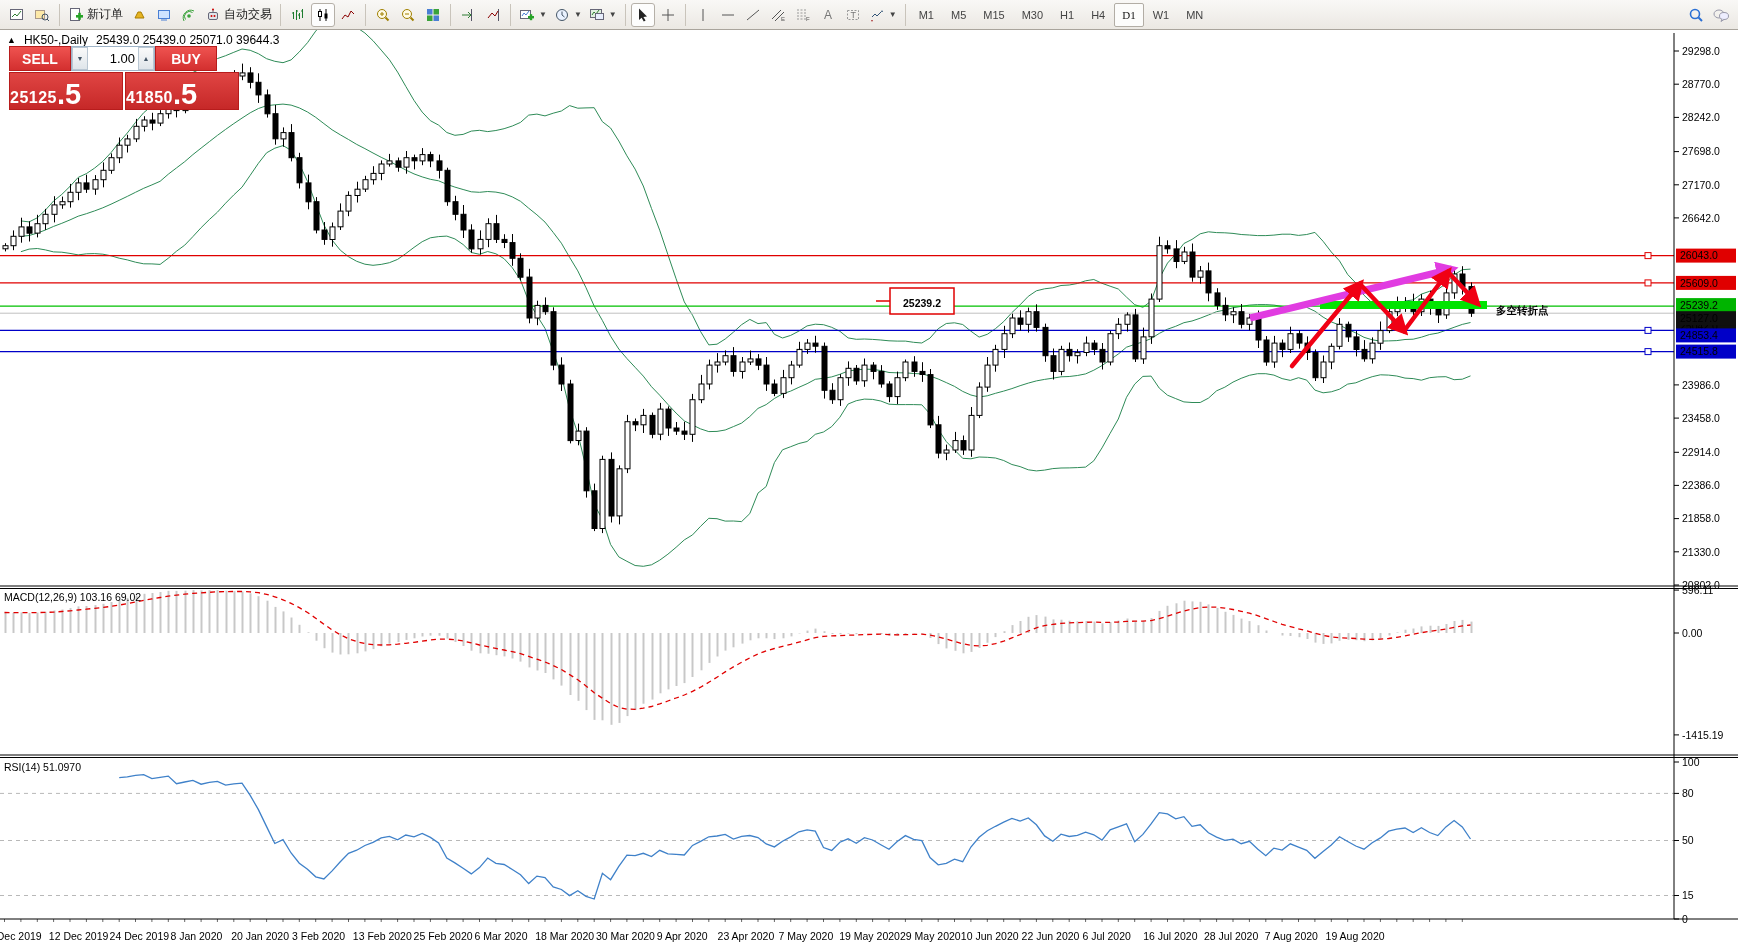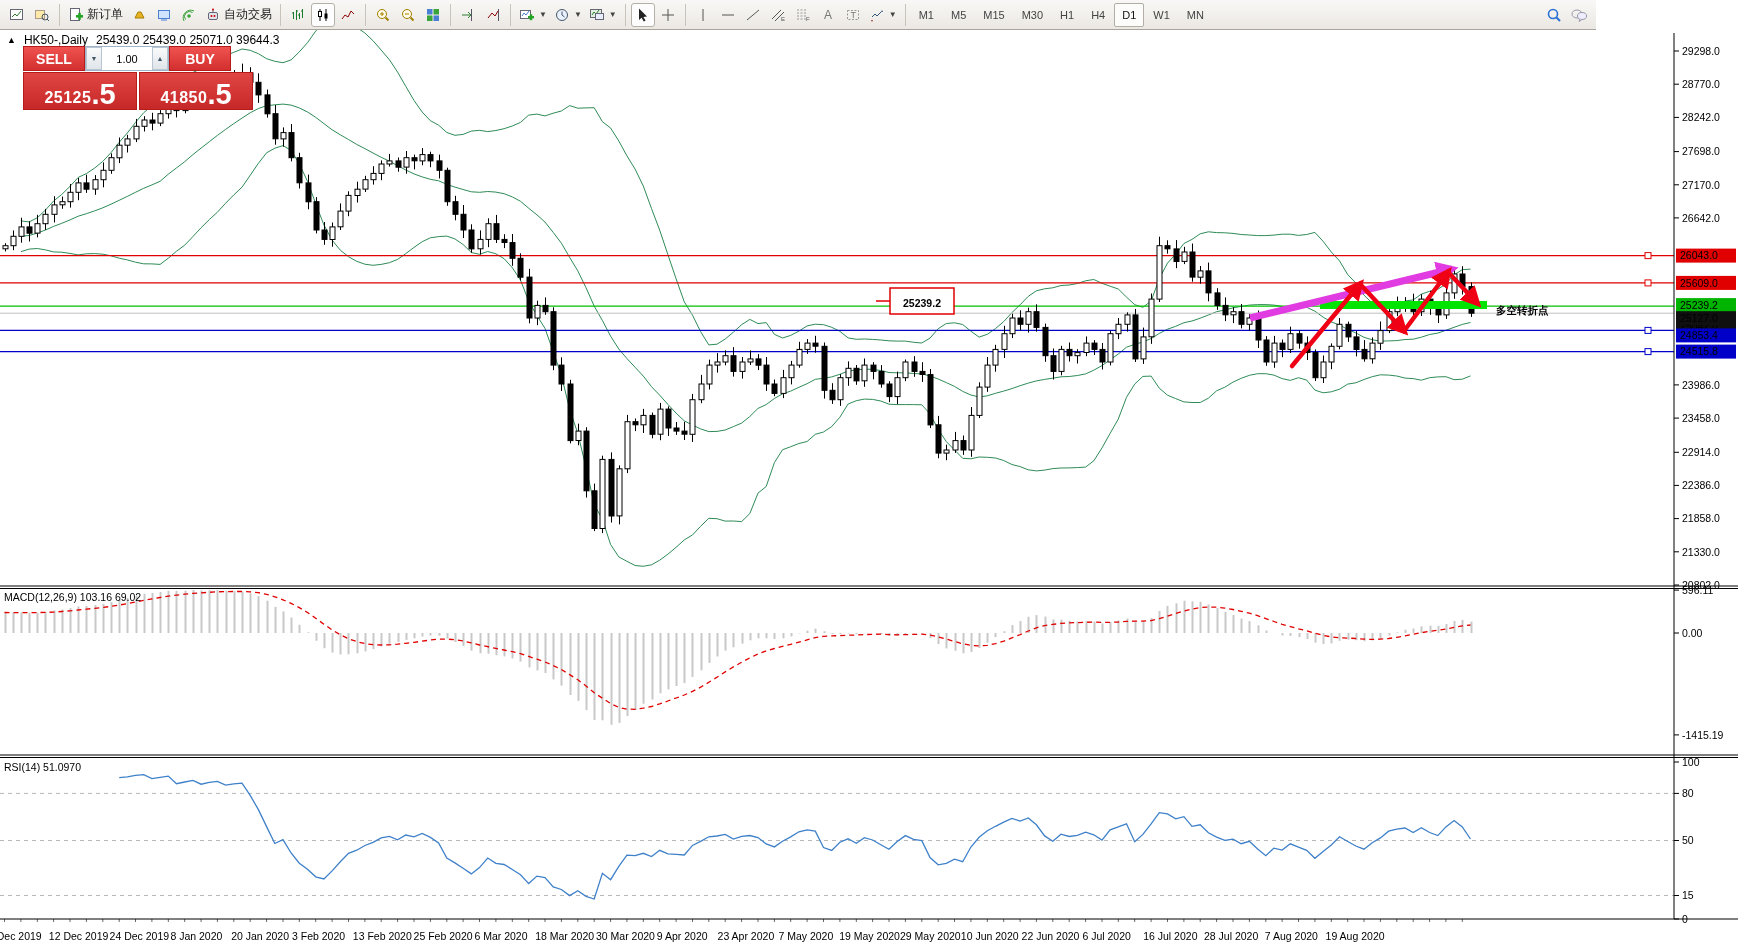--- a/index.html
+++ b/index.html
@@ -1,48 +1,48 @@
 <!DOCTYPE html>
 <html><head>
 <meta charset="utf-8">
 <title>HK50 Daily</title>
 <style>
   html,body{margin:0;padding:0;}
   body{width:1738px;height:948px;overflow:hidden;position:relative;background:#fff;
        font-family:"Liberation Sans","DejaVu Sans",sans-serif;}
   
-  .toolbar{position:absolute;top:0;left:0;width:1596px;height:30px;box-sizing:border-box;
+  .toolbar{position:absolute;top:0;left:0;width:1738px;height:30px;box-sizing:border-box;
            background:linear-gradient(#f9f8f6,#ebe8e3);border-bottom:1px solid #a9a49c;
            display:flex;align-items:center;padding:0 5px;gap:1px;z-index:50;}
   .tb{height:24px;min-width:24px;box-sizing:border-box;display:flex;align-items:center;justify-content:center;
       border:1px solid transparent;border-radius:3px;padding:0 2px;gap:3px;cursor:default;}
   .tb.pressed{background:#fdfdfd;border-color:#b5b0a8;}
   .sep{width:1px;height:22px;background:#c9c4bb;margin:0 4px;flex:0 0 1px;}
   .cjk{font-size:12px;color:#222;white-space:nowrap;}
   .dd{font-size:8px;color:#444;margin-left:1px;}
   .tfwrap{display:flex;align-items:center;gap:1px;}
   .tf{font-size:11px;color:#444;padding:0 7px;height:22px;display:flex;align-items:center;
       border:1px solid transparent;border-radius:2px;}
-  .tf.active{background:#fcfcfb;border-color:#b2ada5;color:#111;}
+  .tf.active{background:#fcfcfb;border-color:#b2ada5;color:#111;font-family:Liberation Serif, serif;}
   .spacer{flex:1;}
   .tb svg{display:block;}
   
   .hdr{position:absolute;top:33px;left:7px;z-index:40;font-size:12px;color:#000;display:flex;gap:8px;align-items:center;}
   .hdr .mark{font-size:9px;}
-  .panel{position:absolute;top:46px;left:23px;z-index:40;width:230px;}
+  .panel{position:absolute;top:46px;left:9px;z-index:40;width:230px;}
   .prow1{display:flex;height:25px;}
   .btn{background:linear-gradient(#ef5350,#d32f2f);color:#fff;font-weight:bold;font-size:14px;
        display:flex;align-items:center;justify-content:center;width:62px;border:1px solid #b71c1c;box-sizing:border-box;}
   .spin{display:flex;border:1px solid #9fb4c8;box-sizing:border-box;background:#fff;}
   .spinbtn{width:16px;background:linear-gradient(#fafafa,#dfe5ea);border:1px solid #b9c6d2;box-sizing:border-box;
            font-size:7px;color:#456;display:flex;align-items:center;justify-content:center;}
-  .vol{width:44px;border:0;outline:0;font-size:11px;text-align:center;padding:0 3px;font-family:inherit;}
+  .vol{width:44px;border:0;outline:0;font-size:13px;text-align:right;padding:0 3px;font-family:inherit;}
   .prow2{display:flex;height:38px;margin-top:1px;gap:2px;}
   .pbox{flex:1;background:linear-gradient(#e04543,#c62828);color:#fff;display:flex;align-items:flex-end;
-        justify-content:center;padding-bottom:2px;border:1px solid #b71c1c;box-sizing:border-box;}
+        padding-bottom:2px;border:1px solid #b71c1c;box-sizing:border-box;}
   .pmain{font-size:16px;font-weight:bold;letter-spacing:.5px;}
   .pfrac{font-size:29px;font-weight:bold;line-height:26px;}
   
   #chart-svg{position:absolute;top:30px;left:0;font-family:"Liberation Sans","DejaVu Sans",sans-serif;}
   #chart-svg text{font-size:10.5px;fill:#000;}
 </style>
 </head>
 <body>
 
 <div class="toolbar">

